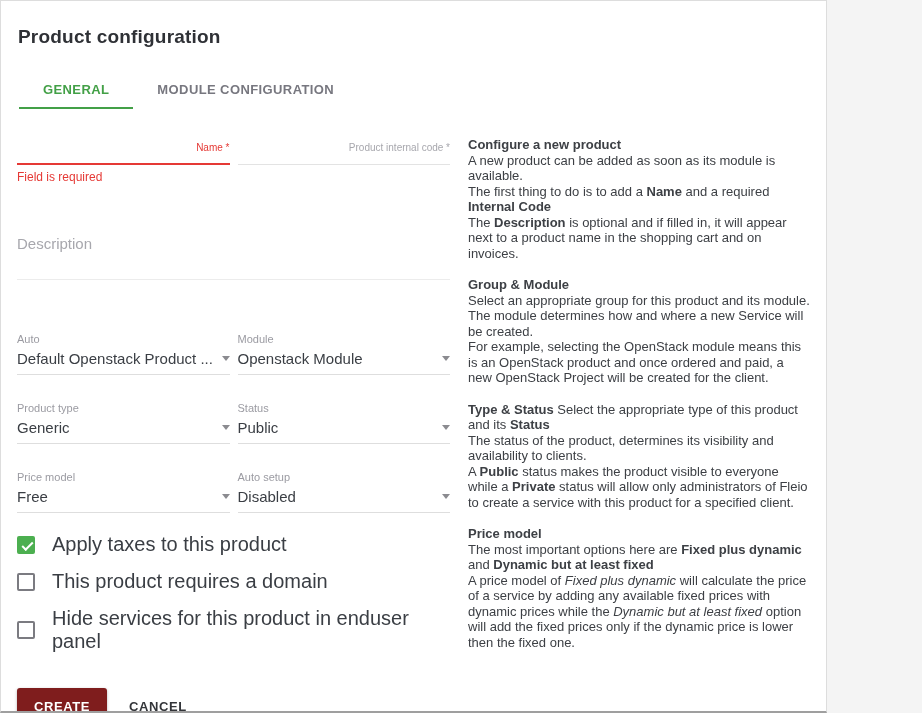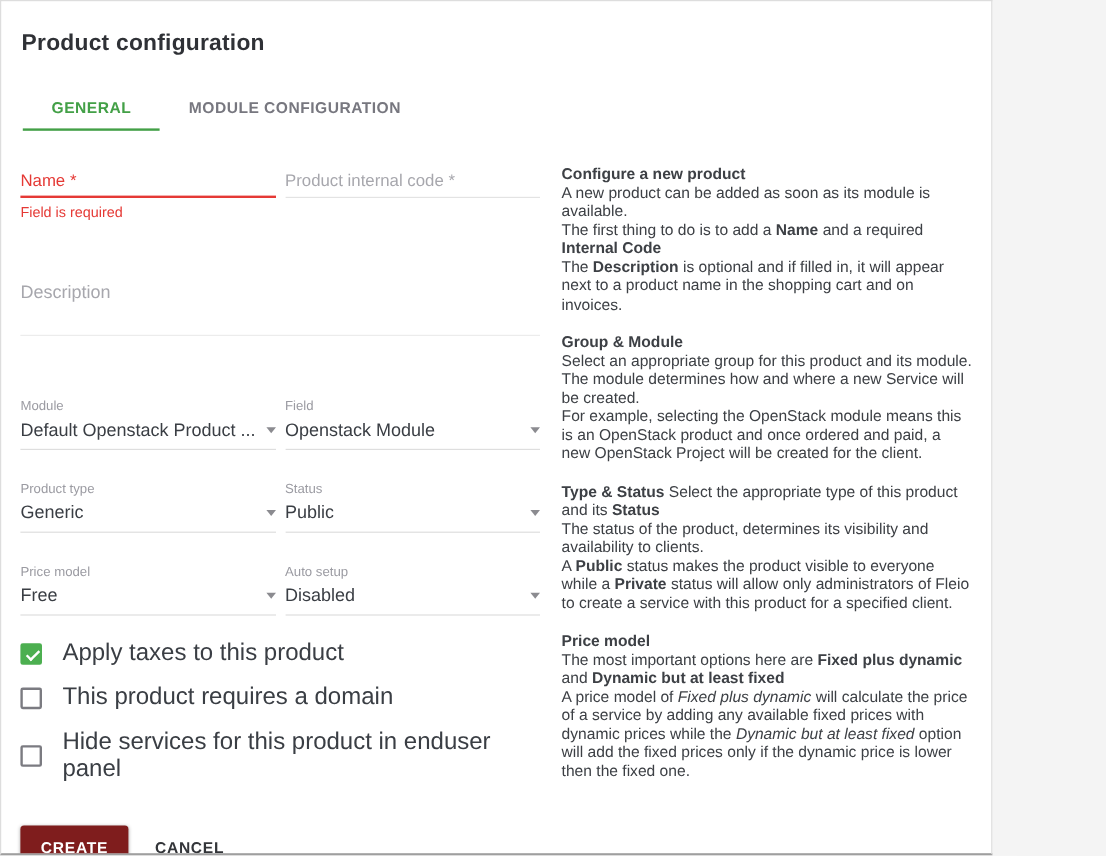--- a/index.html
+++ b/index.html
@@ -16,21 +16,21 @@
   .content{display:flex;align-items:flex-start;}
   .form-col{width:433px;flex:0 0 433px;}
   .help-col{margin-left:18px;width:414px;font-size:13px;line-height:15.5px;color:#3d4045;margin-top:28px;}
   .help-section{margin-bottom:16px;}
   .help-col .b{font-weight:700;}
   .help-col .i{font-style:italic;}
 
   
   .row-2col{display:grid;grid-template-columns:1fr 1fr;column-gap:8px;}
   .fields-top{margin-top:33px;}
-  .tlabel{font-size:14px;height:19px;color:#a7a7ad;}
+  .tlabel{font-size:10px;height:19px;color:#a7a7ad;text-align:right;}
   .tlabel.red{color:#e53935;}
   .tline{border-top:1px solid #e3e3e3;margin-top:3px;}
   .tline.red{border-top:2px solid #e53935;margin-top:2px;}
   .terror{font-size:12px;color:#e53935;margin-top:5px;height:15px;}
 
   .desc-field{margin-top:14px;}
   .desc-inner{padding-top:36px;font-size:15px;color:#a7a7ad;}
   .desc-line{border-top:1px solid #ececec;margin-top:27px;}
 
   
@@ -82,29 +82,29 @@
         </div>
       </div>
 
       <div class="desc-field">
         <div class="desc-inner">Description</div>
         <div class="desc-line"></div>
       </div>
 
       <div class="selects-grid">
         <div class="select">
-          <div class="slabel">Module</div>
+          <div class="slabel">Auto</div>
           <div class="svalue">
               <span class="txt">Default Openstack Product ...</span>
               <span class="arrow"></span>
             </div>
           <div class="sline"></div>
         </div>
         <div class="select">
-          <div class="slabel">Field</div>
+          <div class="slabel">Module</div>
           <div class="svalue">
               <span class="txt">Openstack Module</span>
               <span class="arrow"></span>
             </div>
           <div class="sline"></div>
         </div>
         <div class="select">
           <div class="slabel">Product type</div>
           <div class="svalue">
               <span class="txt">Generic</span>

